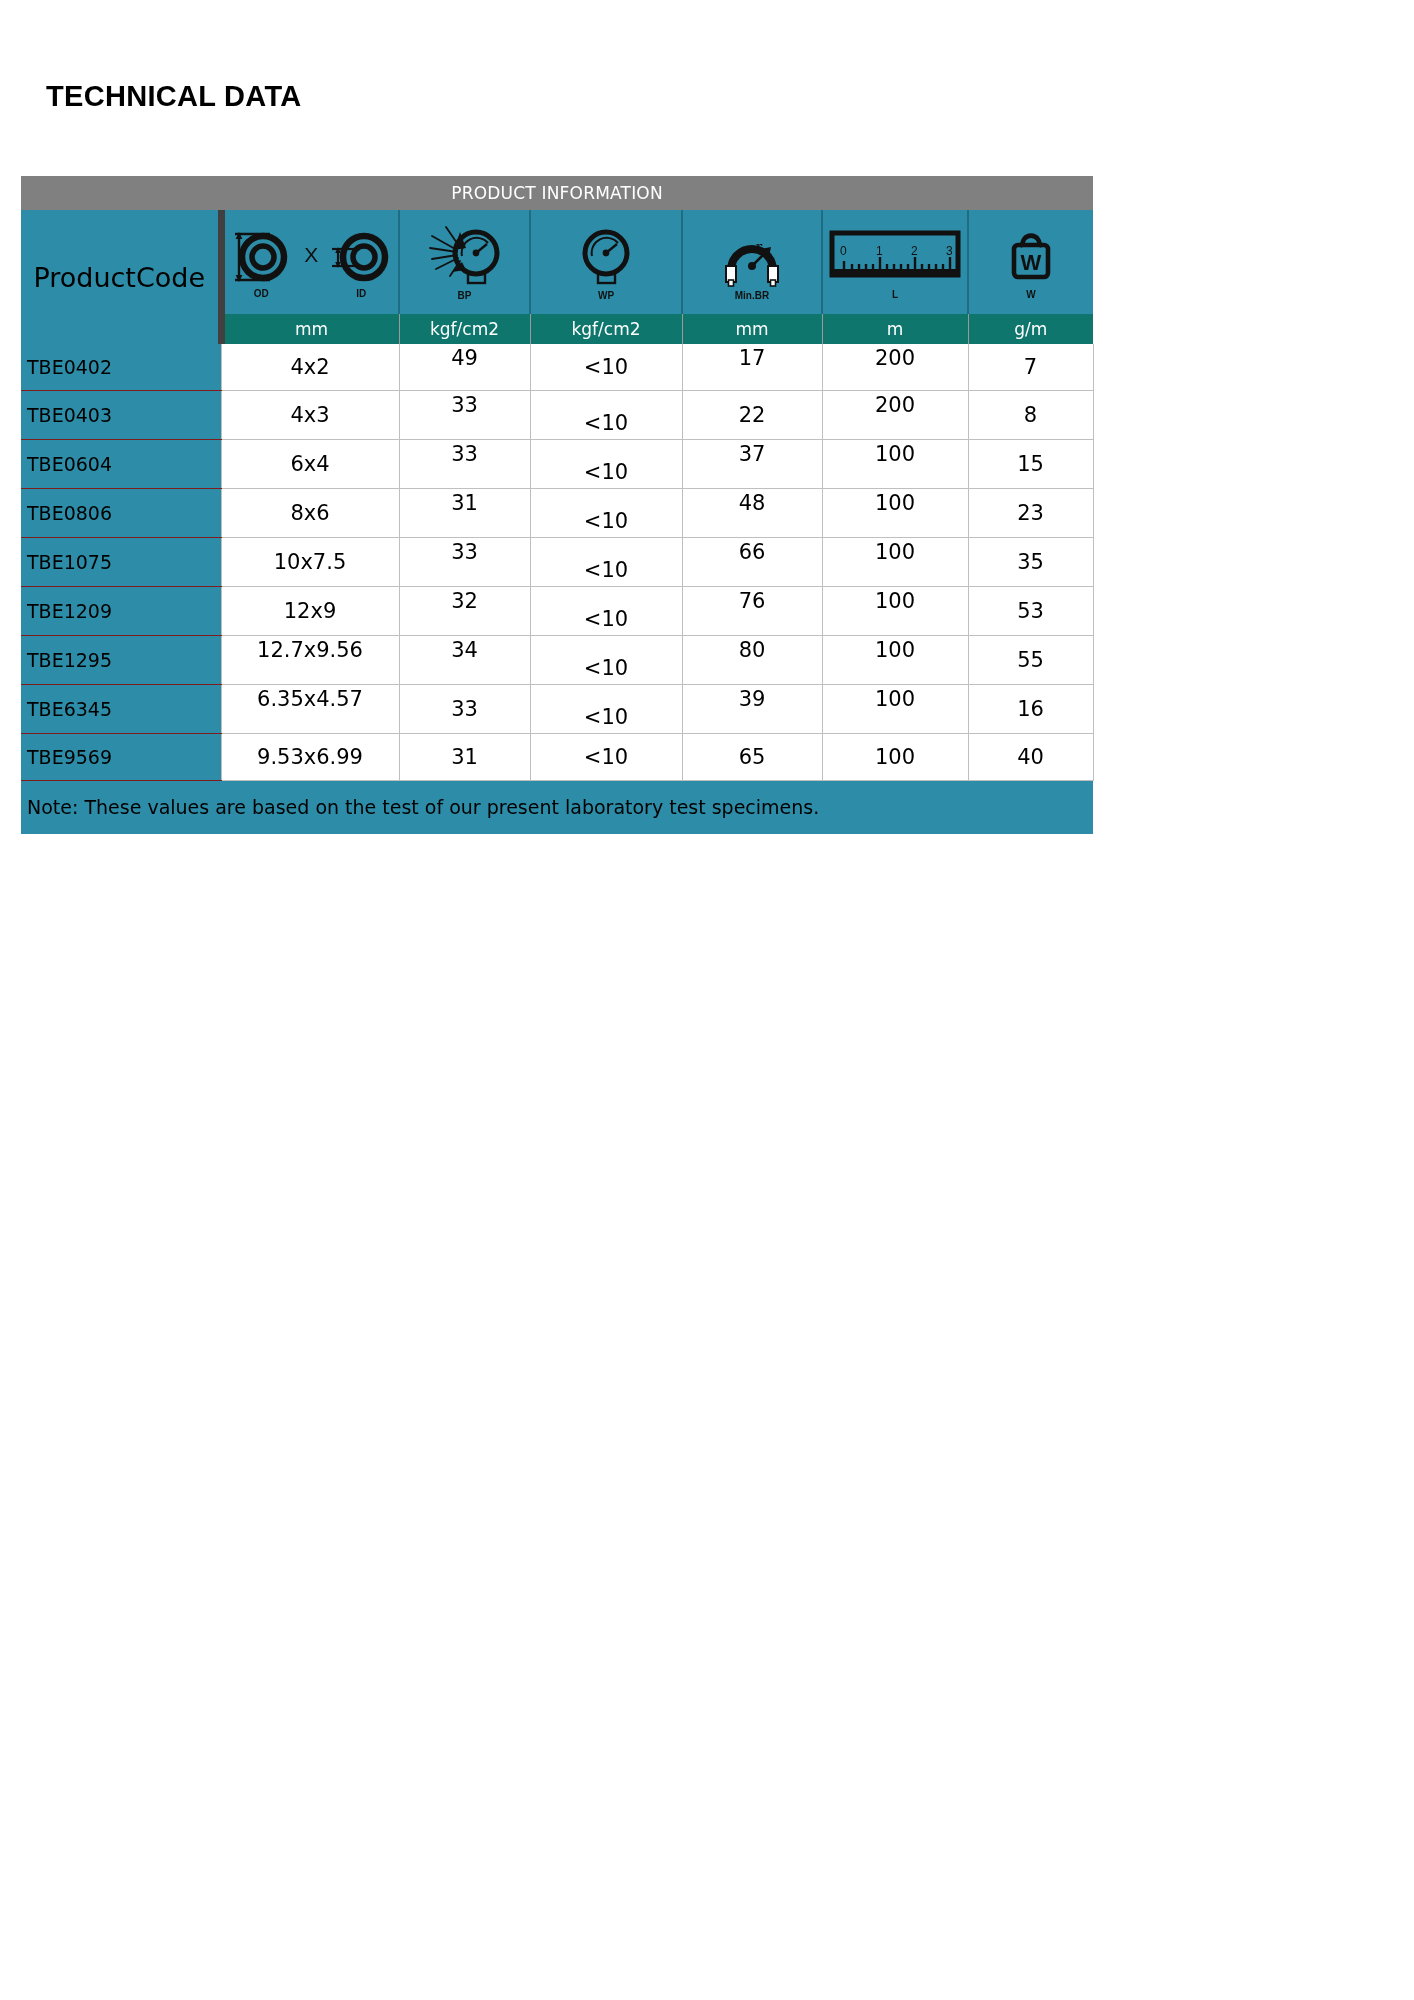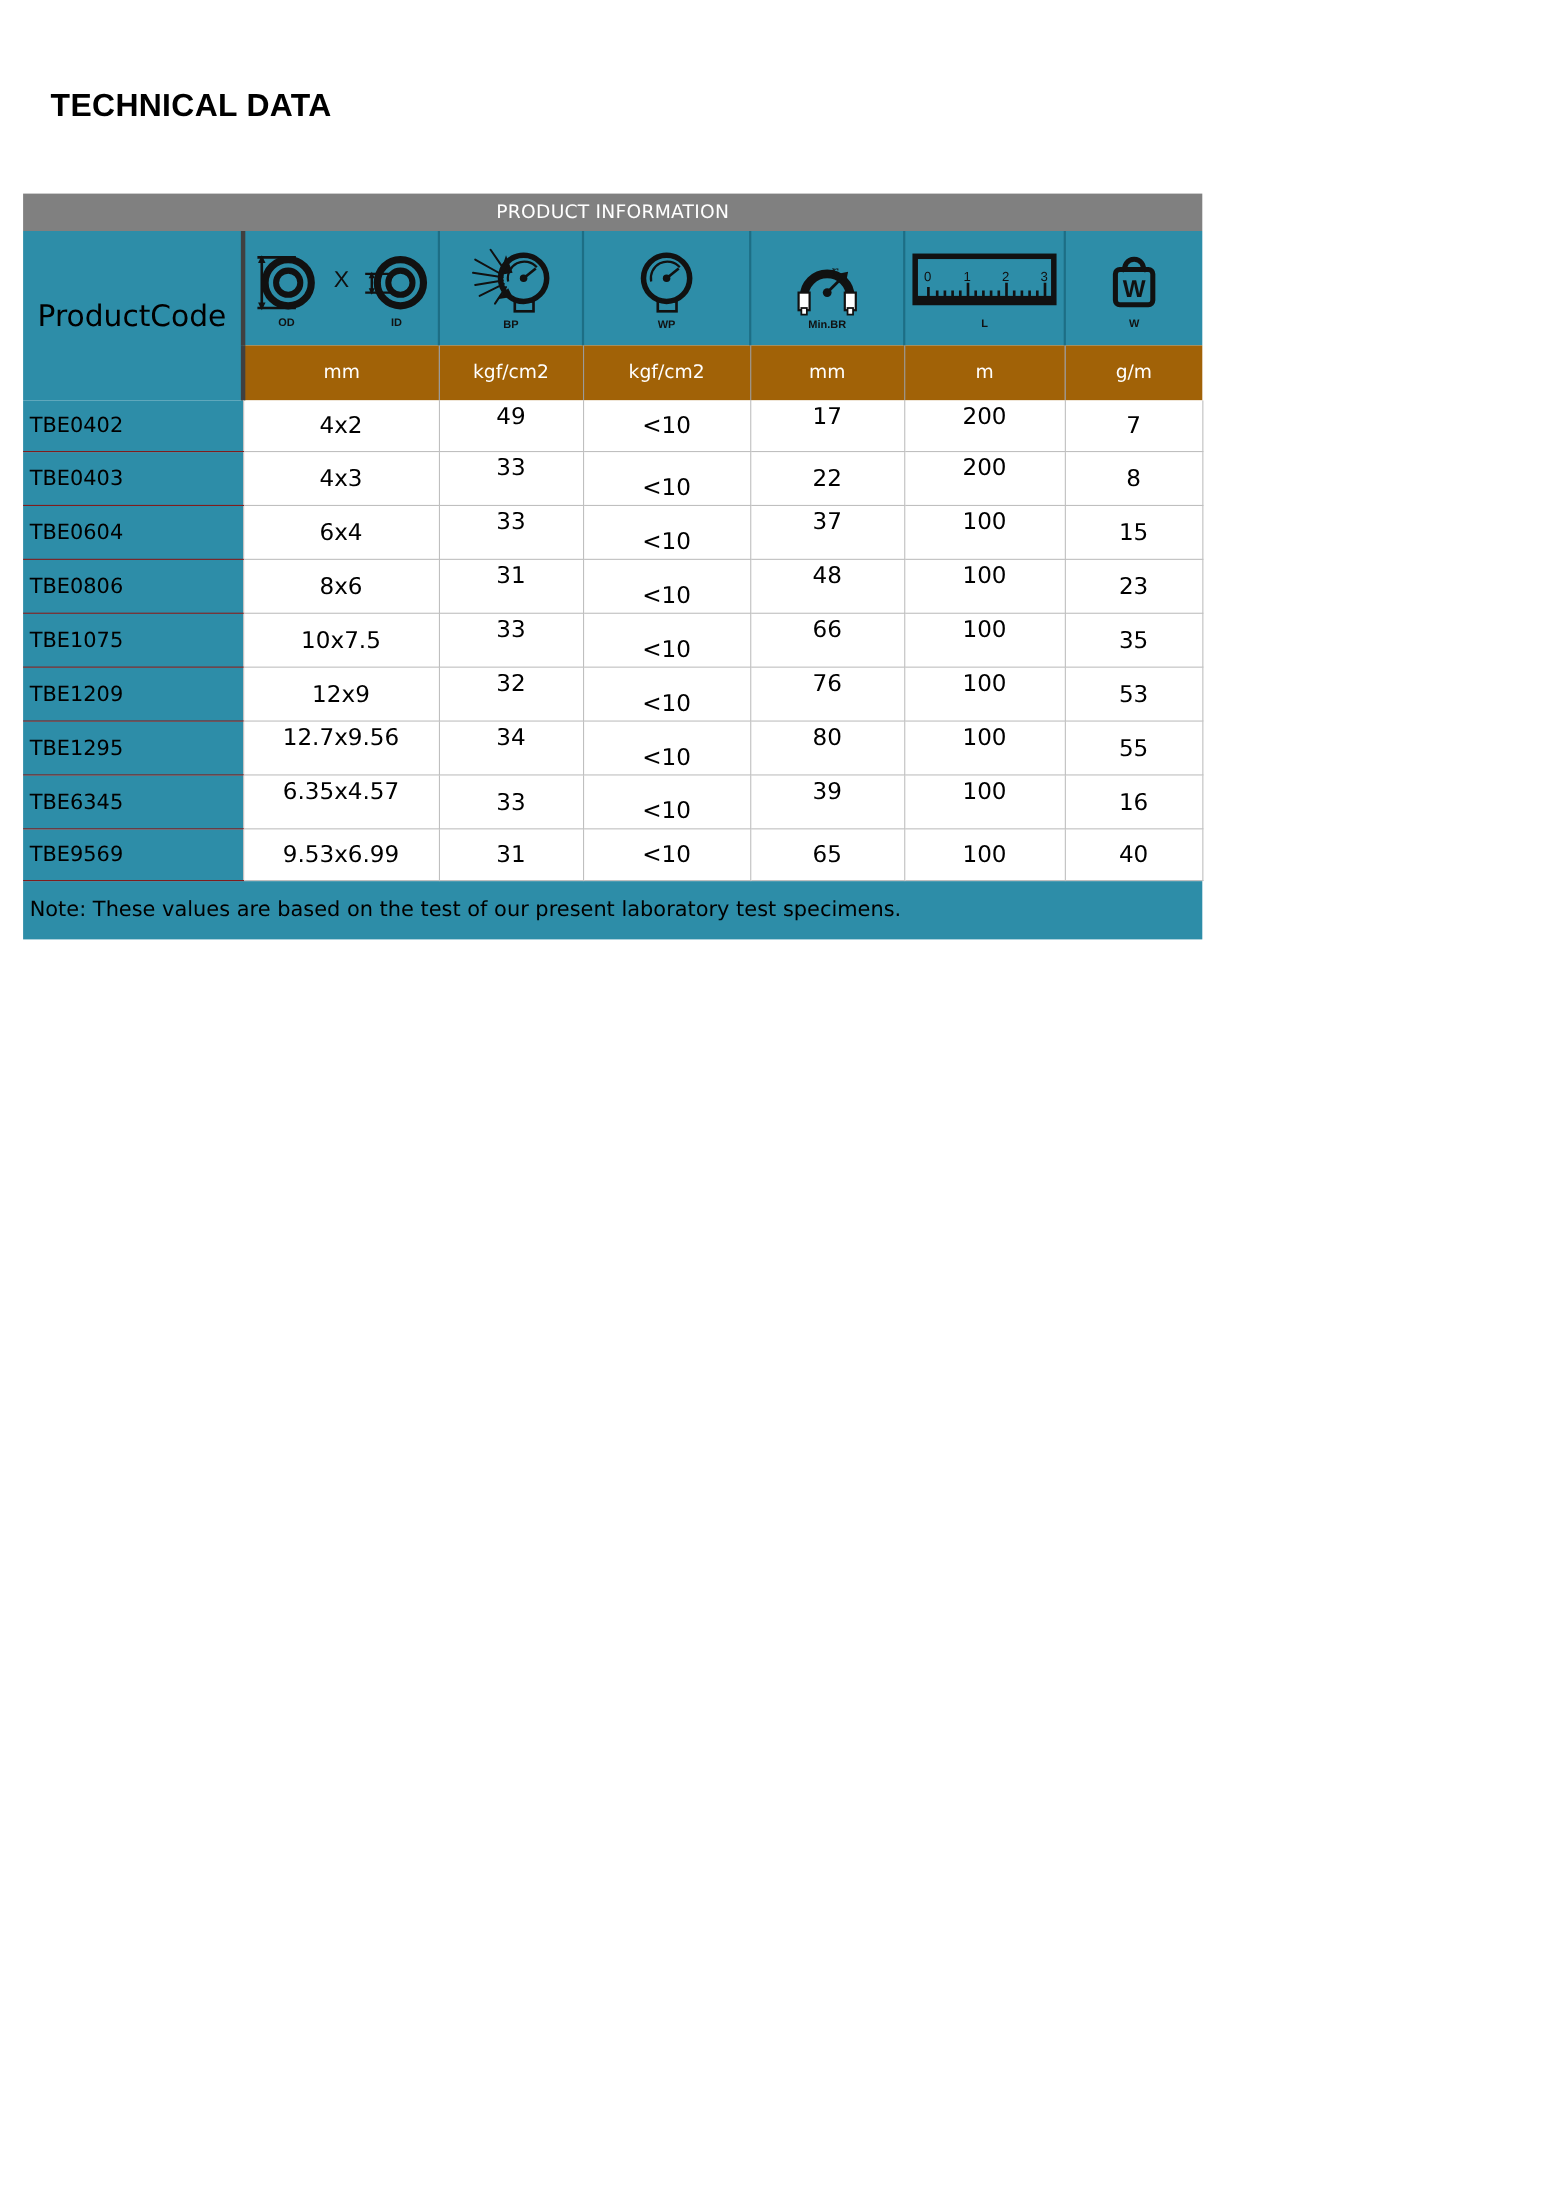--- a/index.html
+++ b/index.html
@@ -75,21 +75,21 @@
   }
   .icon-head.last  { border-right: none; }
 
   .code-head {
     background: #2D8DA8;
     color: #000000;
     font-size: 27px;
     text-align: center;
     vertical-align: middle;
     padding: 0;
-    border-right: 4px solid #404040;
+    border-right: 7px solid #404040;
   }
 
   .iconbox {
     display: flex;
     align-items: center;
     justify-content: center;
     gap: 6px;
     height: 100%;
   }
   .icon-label {
@@ -109,25 +109,25 @@
   }
   .xsep {
     font-size: 21px;
     color: #111;
     margin: 0 6px 14px 6px;
     font-family: "Liberation Sans", sans-serif;
   }
 
   
   .unit {
-    background: #a16207;
+    background: #0f766e;
     color: #ffffff;
     font-size: 17px;
     text-align: center;
-    height: 50px;
+    height: 30px;
     padding: 0;
     border-right: 1px solid #9a9a9a;
     vertical-align: middle;
   }
   .unit.last { border-right: none; }
 
   
   td.code-cell {
     background: #2D8DA8;
     color: #000000;

